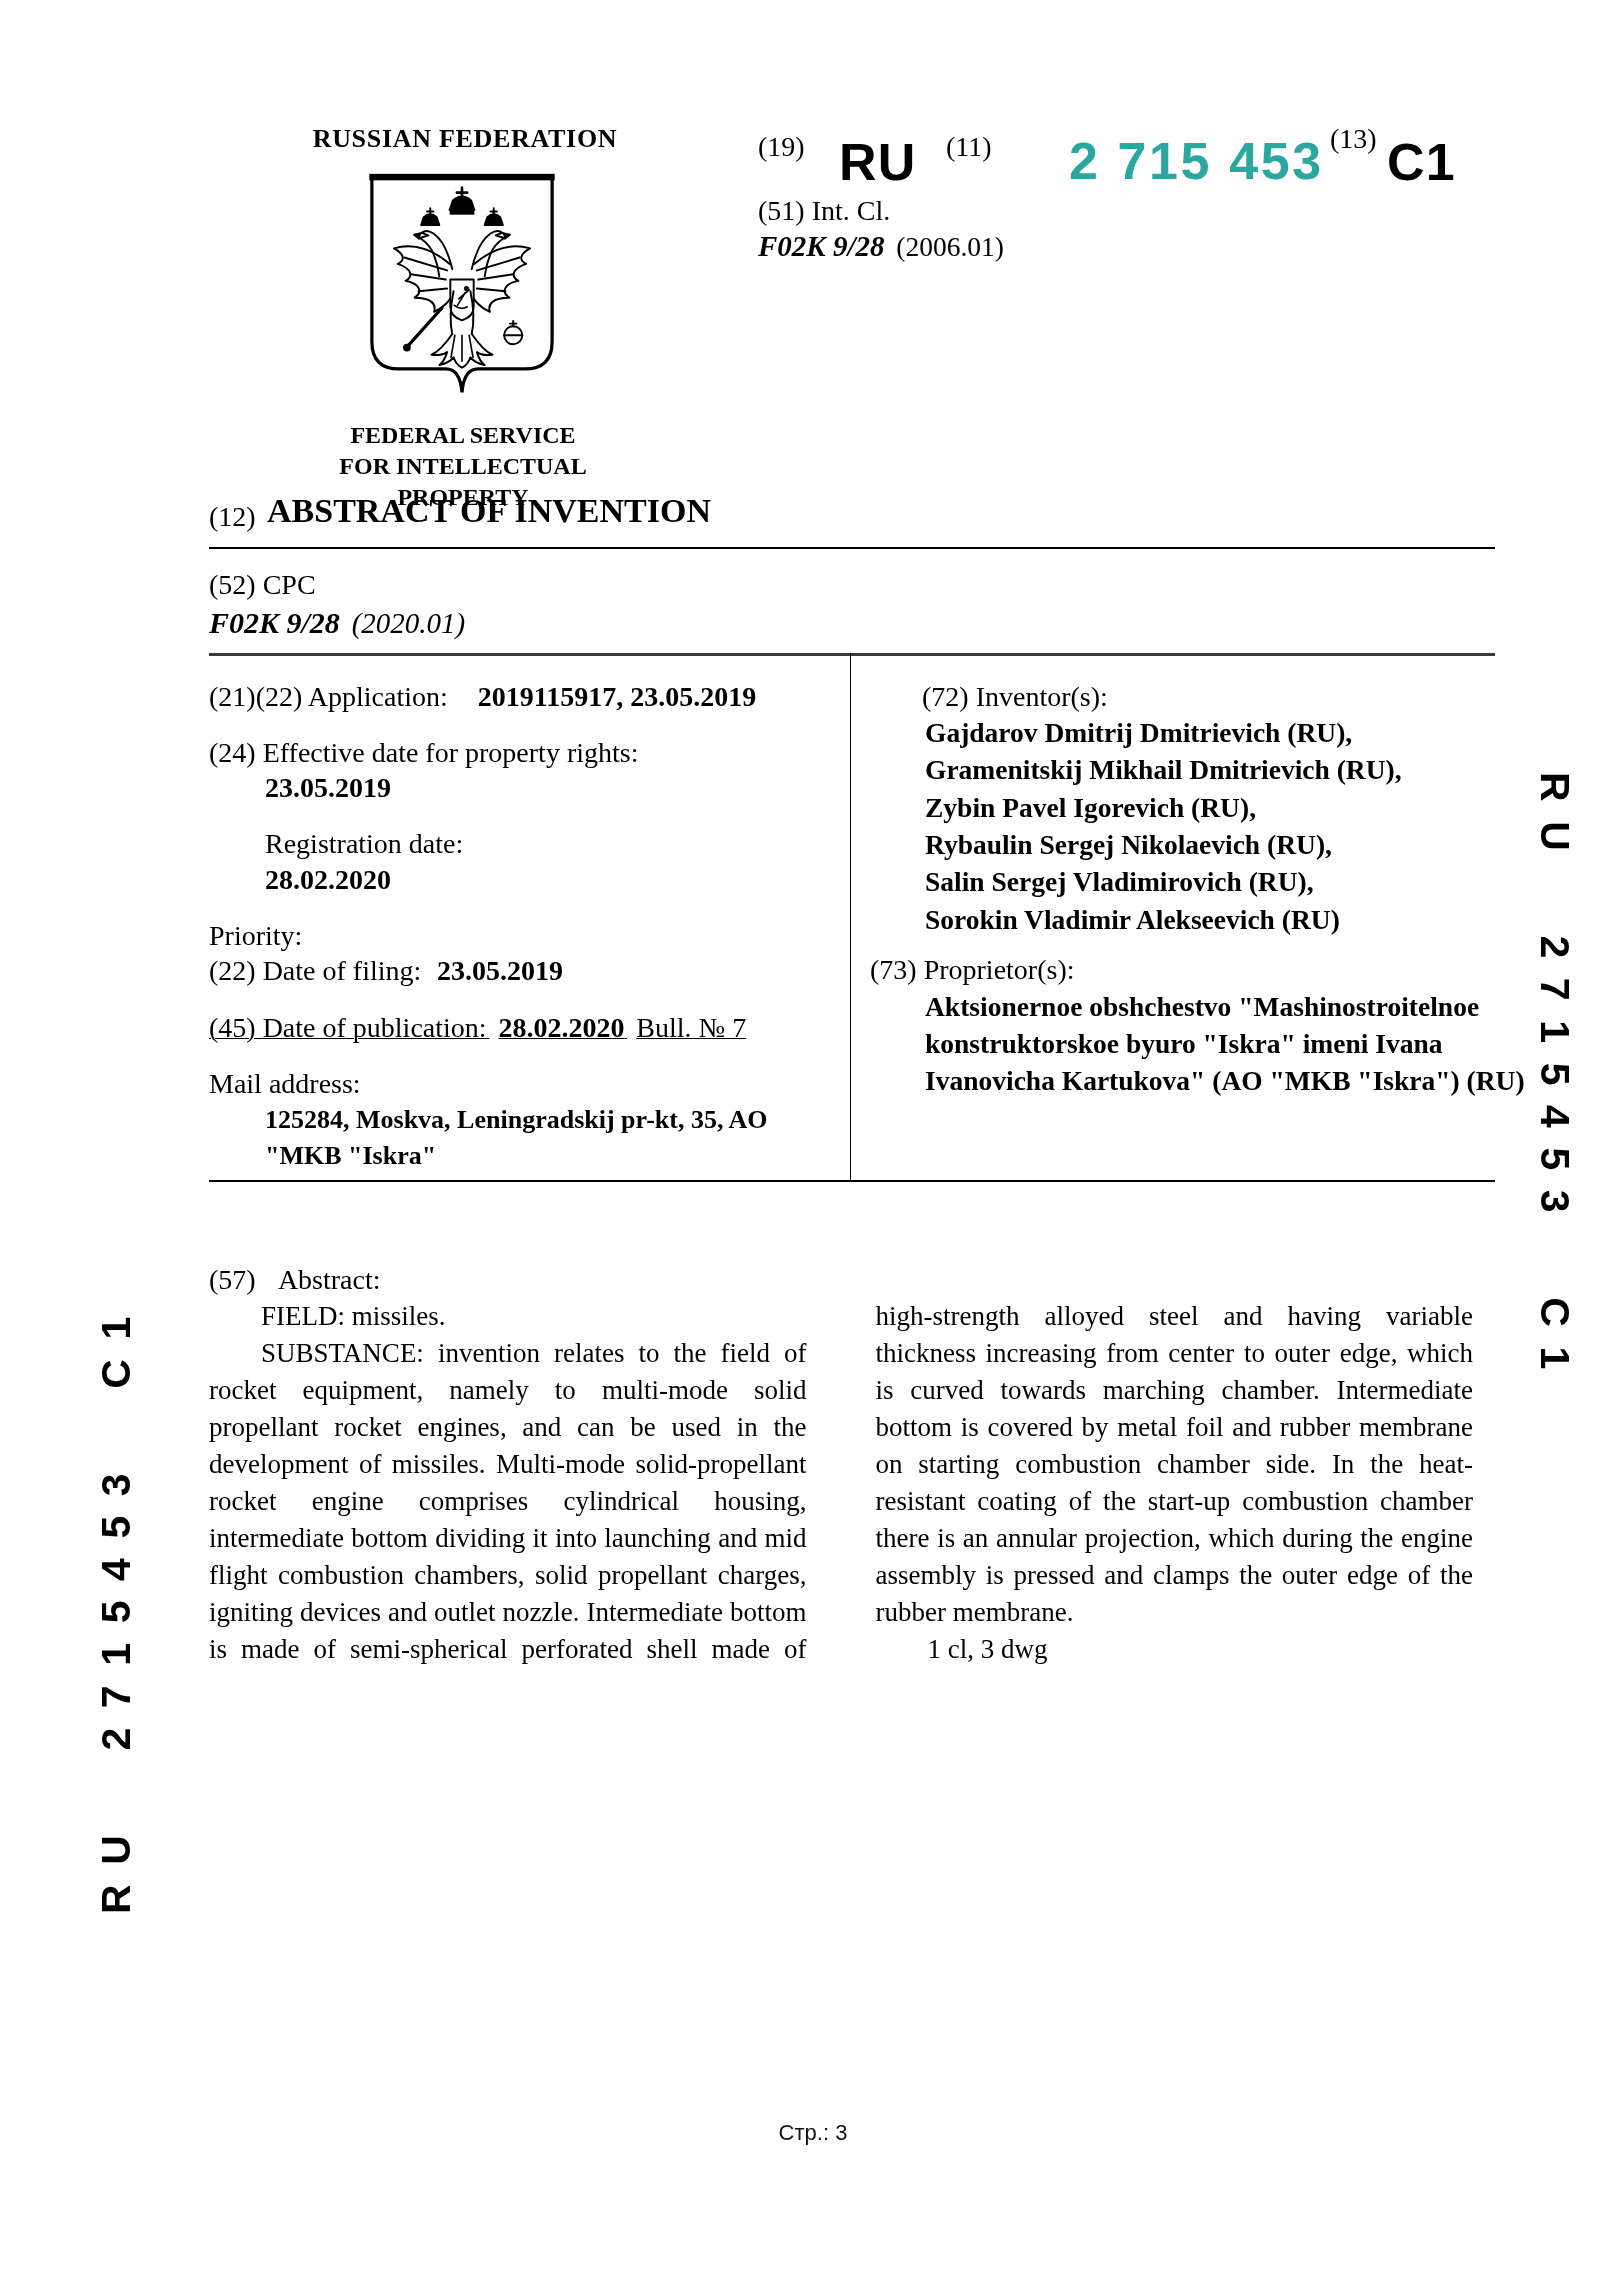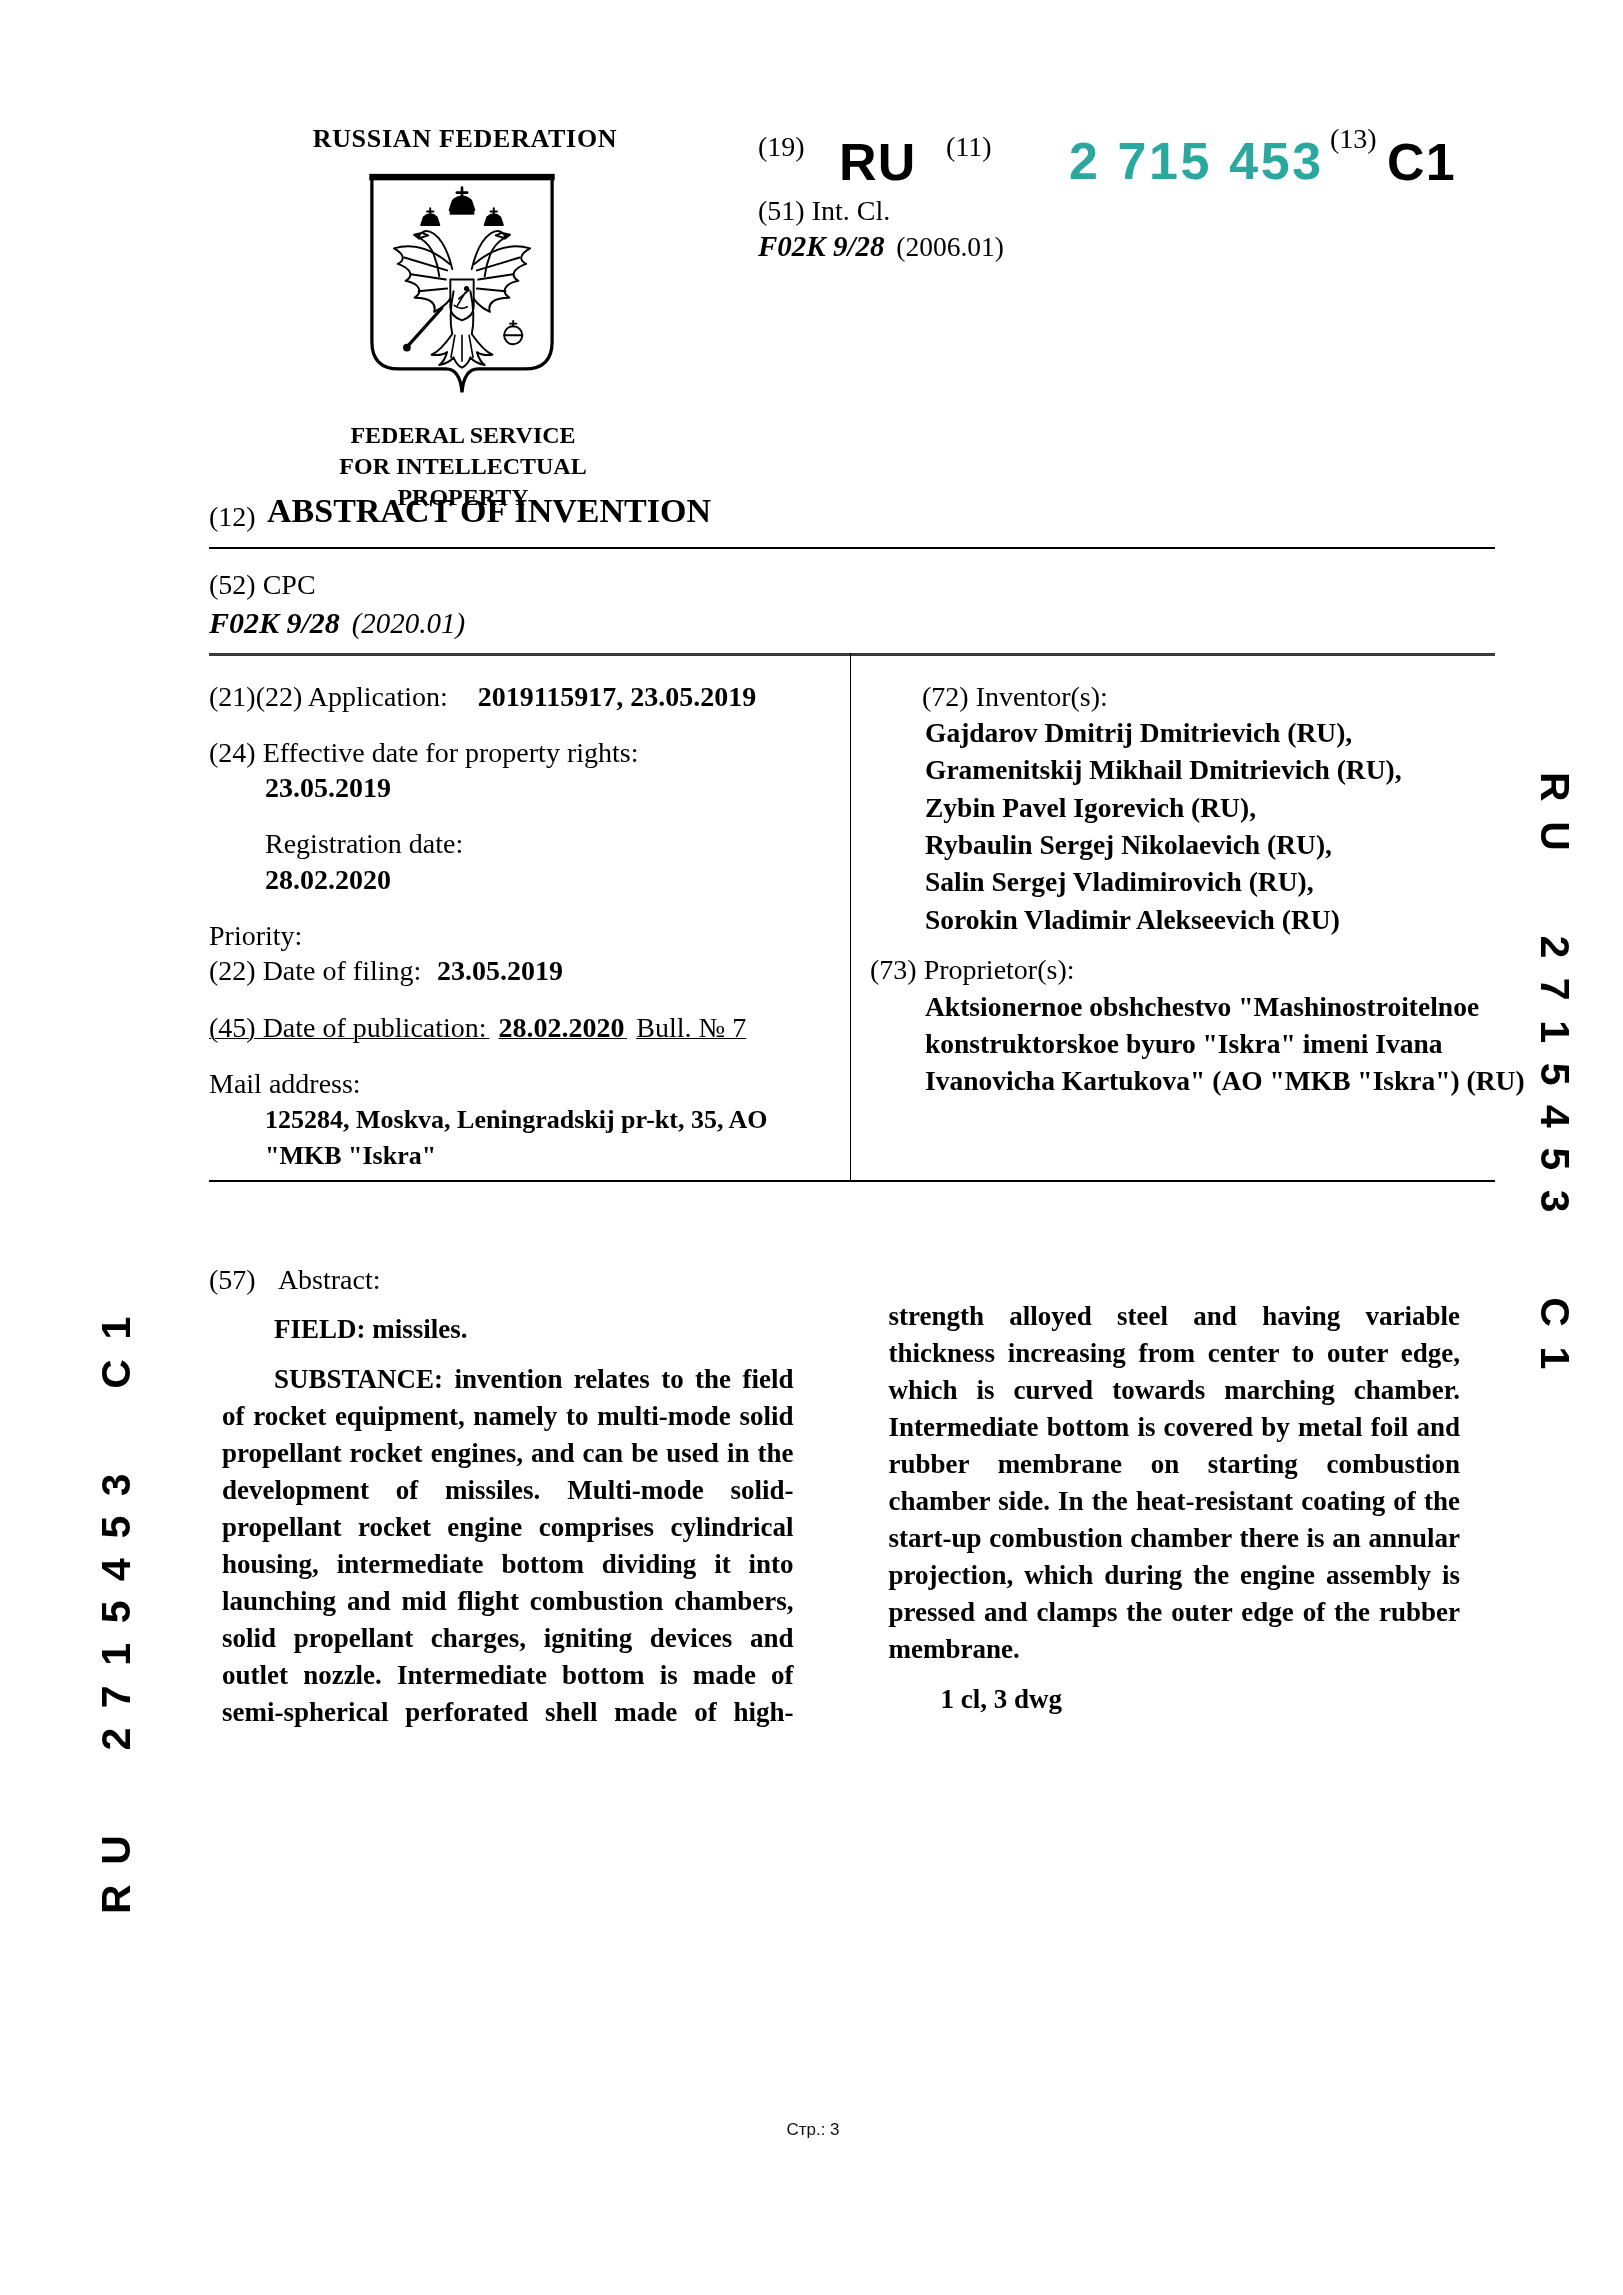--- a/index.html
+++ b/index.html
@@ -23,31 +23,31 @@
   
   .row{white-space:nowrap;}
   .gap-lg{margin-left:27.5px;}
   .gap-md{margin-left:13px;}
   .gap-sm{margin-left:9.2px;}
   .name-line{font-weight:bold;font-size:27.5px;}
   .mail-line{font-weight:bold;font-size:26px;}
   
   #abstract-cols{left:209px;top:1298px;width:1264px;column-count:2;column-gap:69px;
                  font-size:27px;line-height:37px;text-align:justify;}
-  #abstract-cols p{margin:13px;text-indent:52px;font-weight:bold;}
+  #abstract-cols p{margin:0;text-indent:52px;}
   
   .side{white-space:nowrap;font-family:"Liberation Sans",sans-serif;font-weight:bold;
         font-size:41px;line-height:46px;letter-spacing:19.6px;}
   .side span{margin:0;}
   .side .grp{margin-left:65px;}
   .side .grp:first-child{margin-left:0;}
   #side-right{left:1578px;top:772px;transform-origin:0 0;transform:rotate(90deg);}
   #side-left{left:93px;top:1914px;transform-origin:0 0;transform:rotate(-90deg);}
   .footer{left:715px;top:2120px;width:196px;text-align:center;
-          font-family:"Liberation Sans",sans-serif;font-size:17px;color:#111;}
+          font-family:"Liberation Sans",sans-serif;font-size:22px;color:#111;}
 </style>
 </head>
 <body>
 
 <div id="page">
 
   <div class="abs country center ser">RUSSIAN FEDERATION</div>
 
   <svg class="abs" style="left:368px;top:171px;" width="188" height="230" viewBox="0 0 290 352">
     <rect x="2" y="3" width="286" height="10" fill="#000"></rect>

